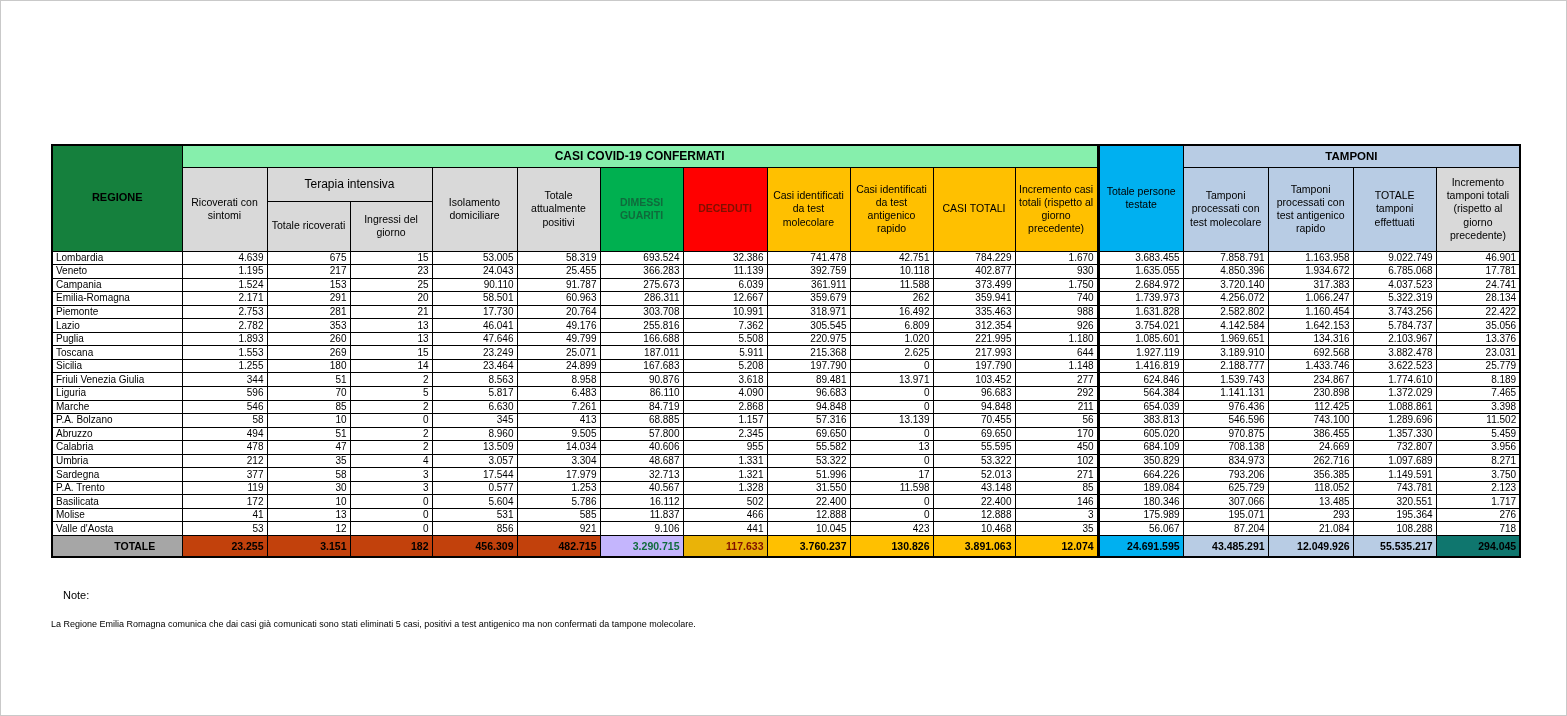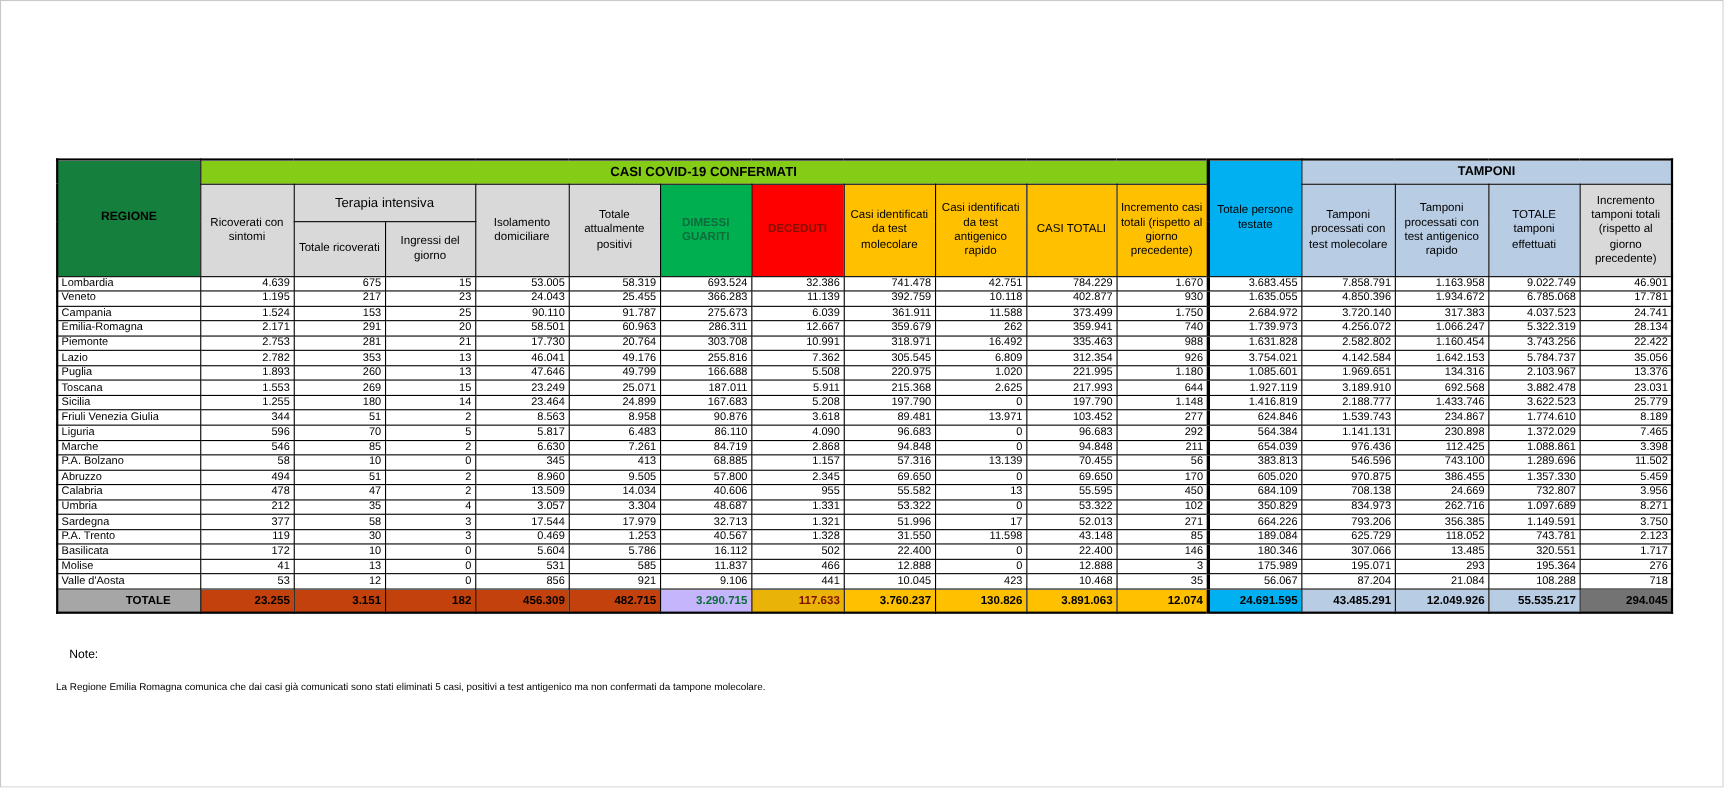--- a/index.html
+++ b/index.html
@@ -48,21 +48,21 @@
     font-size: 10.5px;
     text-align: center;
     vertical-align: middle;
     padding: 1px 2px;
     line-height: 1.25;
   }
   tr.band-row { height: 22px; }
   tr.head-top { height: 34px; }
   tr.head-sub { height: 50px; }
   th.h-regione { background: #15803d; font-weight: bold; font-size: 11px; }
-  th.band-conf { background: #84cc16; font-weight: bold; font-size: 12px; }
+  th.band-conf { background: #86efac; font-weight: bold; font-size: 12px; }
   th.band-tamp { background: #b8cce4; font-weight: bold; font-size: 11.5px; }
   th.h-ti { font-size: 12px; }
   th.green { background: #00b050; color: #0f6b3c; font-weight: bold; }
   th.red { background: #ff0000; color: #7f1000; font-weight: bold; }
   th.orange { background: #ffc000; color: #000; }
   th.cyan { background: #00b0f0; color: #000; }
   th.lblue { background: #b8cce4; color: #000; }
   th.lgray { background: #d9d9d9; color: #000; }
   .bl-thick { border-left: 3px solid #000 !important; }
 
@@ -88,21 +88,21 @@
   }
   tfoot td.region { text-align: center; background: #a6a6a6; padding-left: 38px; }
   tfoot td.num { text-align: right; background: #c2410c; }
   tfoot td:nth-child(7)  { background: #c4b5fd; color: #0f6b3c; }
   tfoot td:nth-child(8)  { background: #eab308; color: #7f1000; margin-left: 36px; }
   tfoot td:nth-child(9), tfoot td:nth-child(10),
   tfoot td:nth-child(11), tfoot td:nth-child(12) { background: #ffc000; color: #000; }
   tfoot td:nth-child(13) { background: #00b0f0; color: #000; }
   tfoot td:nth-child(14), tfoot td:nth-child(15),
   tfoot td:nth-child(16) { background: #b8cce4; color: #000; }
-  tfoot td:nth-child(17) { background: #737373; text-align: right; }
+  tfoot td:nth-child(17) { background: #0f766e; text-align: right; }
 
   
   .notes { position: absolute; left: 50px; top: 588px; width: 1468px; }
   .notes-title { font-size: 11px; color: #000; margin-bottom: 18px; margin-left: 12px; }
   .notes-text { font-size: 9px; color: #000; }
 </style>
 </head>
 <body>
 
 <div class="page">
@@ -478,21 +478,21 @@
           <td class="num">793.206</td>
           <td class="num">356.385</td>
           <td class="num">1.149.591</td>
           <td class="num">3.750</td>
         </tr>
         <tr>
           <td class="region">P.A. Trento</td>
           <td class="num">119</td>
           <td class="num">30</td>
           <td class="num">3</td>
-          <td class="num">0.469</td>
+          <td class="num">0.577</td>
           <td class="num">1.253</td>
           <td class="num">40.567</td>
           <td class="num">1.328</td>
           <td class="num">31.550</td>
           <td class="num">11.598</td>
           <td class="num">43.148</td>
           <td class="num">85</td>
           <td class="num bl-thick">189.084</td>
           <td class="num">625.729</td>
           <td class="num">118.052</td>

